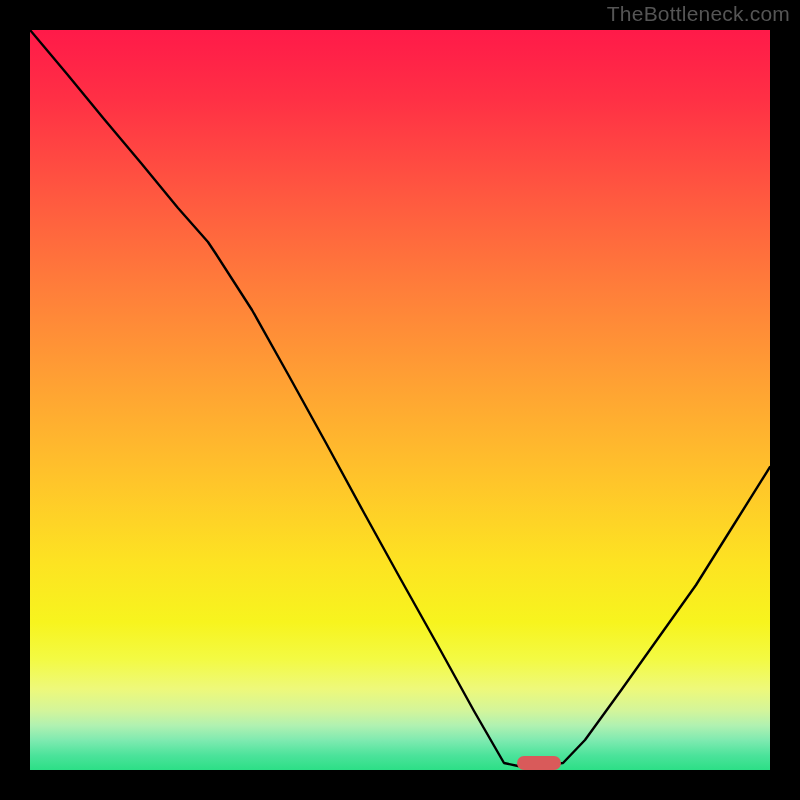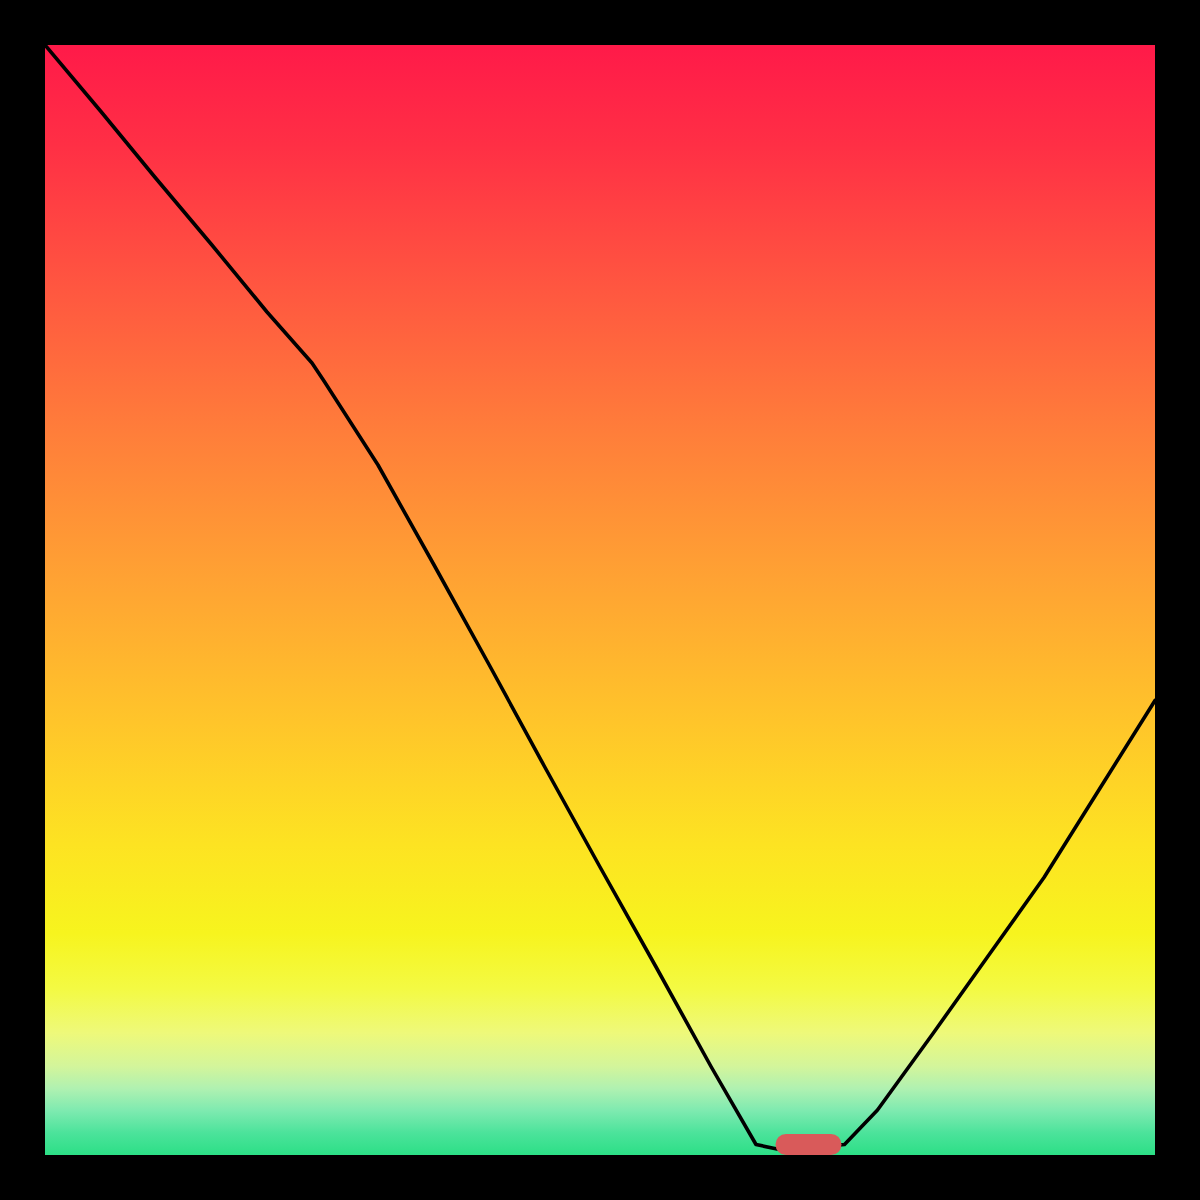--- a/index.html
+++ b/index.html
@@ -68,20 +68,21 @@
     height: 14px;
     background: #d95a5a;
     border-radius: 8px;
   }
 </style>
 </head>
 <body>
 
 <div class="frame">
 
+  <div class="watermark">TheBottleneck.com</div>
 
   <div class="plot">
 
     <svg viewBox="0 0 740 740" preserveAspectRatio="none">
       <path d="M 0 0
                L 37 44
                L 74 89
                L 111 133
                L 148 178
                L 178 212

